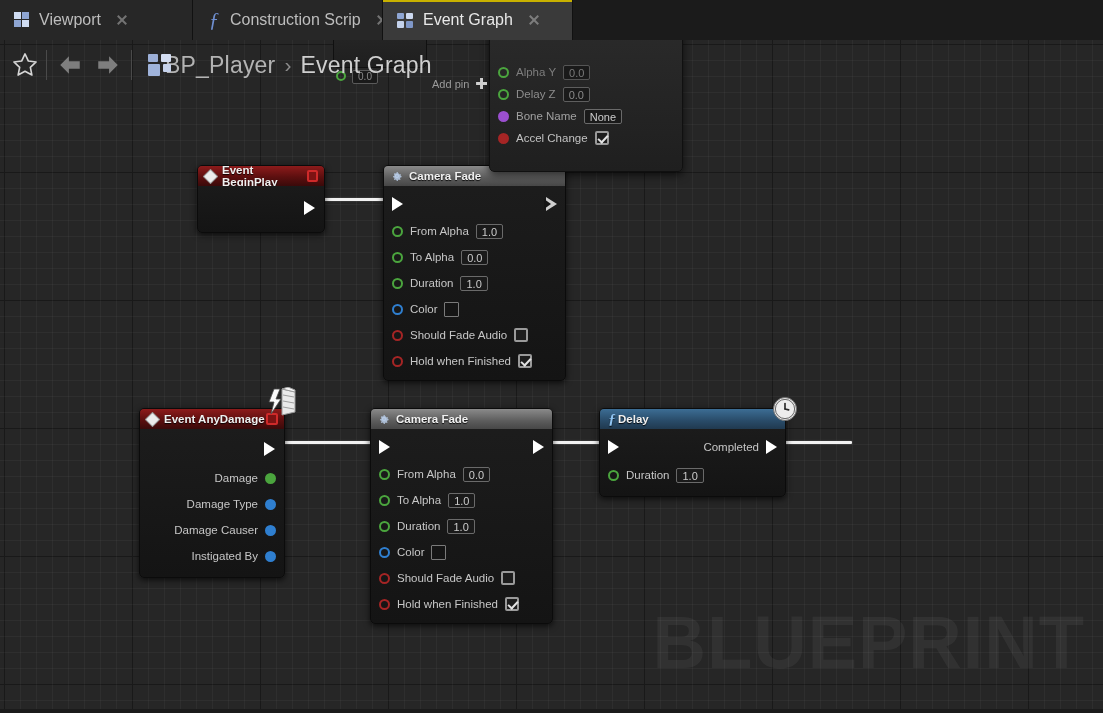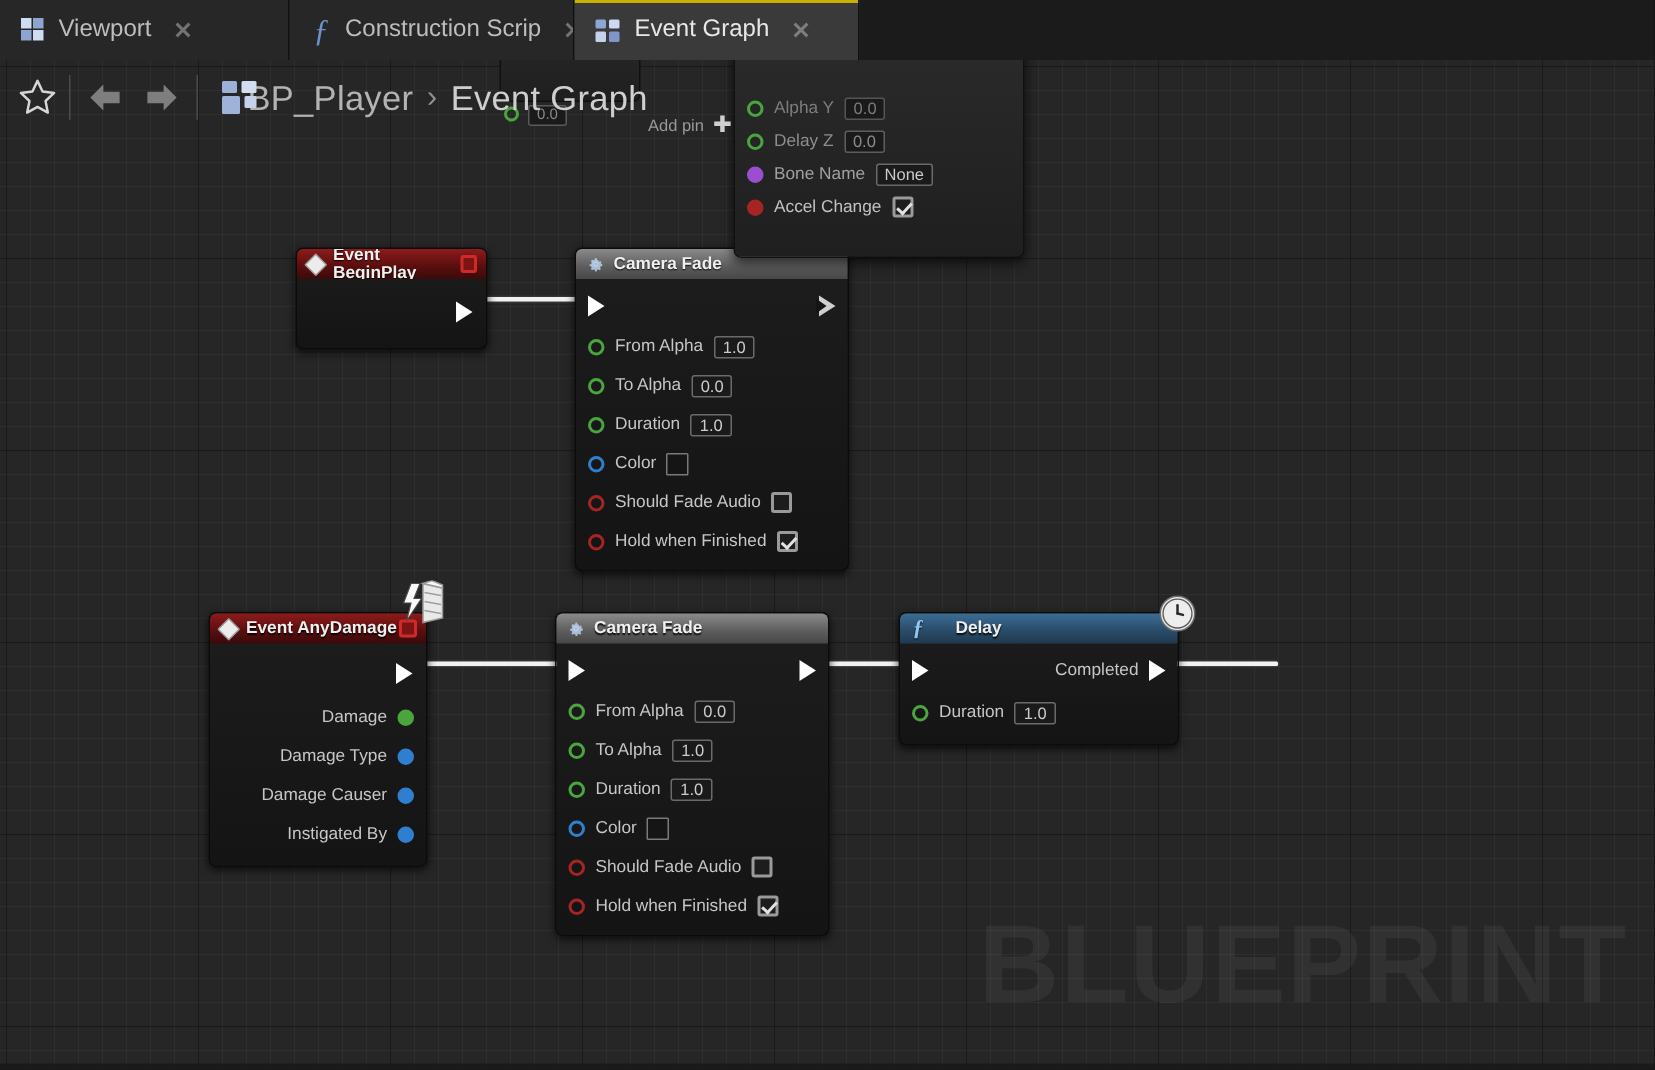--- a/index.html
+++ b/index.html
@@ -497,21 +497,21 @@
     <div class="node" id="n-delay" style="left:599px; top:368px; width:187px;">
       <div class="badge-clock">
         <svg viewBox="0 0 24 24" width="22" height="22">
           <circle cx="12" cy="12" r="10.5" fill="#ededed" stroke="#5c5c5c" stroke-width="1"></circle>
           <line x1="12" y1="12" x2="12" y2="6" stroke="#2a2a2a" stroke-width="1.8" stroke-linecap="round"></line>
           <line x1="12" y1="12" x2="16" y2="13" stroke="#2a2a2a" stroke-width="1.8" stroke-linecap="round"></line>
         </svg>
       </div>
       <div class="node-header hdr-blue">
         <span class="fn-icon">ƒ</span>
-        <span class="hdr-title" style="margin-left:20px">Delay</span>
+        <span class="hdr-title" style="margin-left:1px">Delay</span>
       </div>
       <div class="node-body" style="padding:6px 0 10px 0">
         <div class="row exec">
           <span class="exec-tri-filled"></span>
           <span style="display:flex;align-items:center;">
             <span class="pin-label right">Completed</span>
             <span class="exec-tri-filled"></span>
           </span>
         </div>
         <div class="row" style="margin-top:5px">

